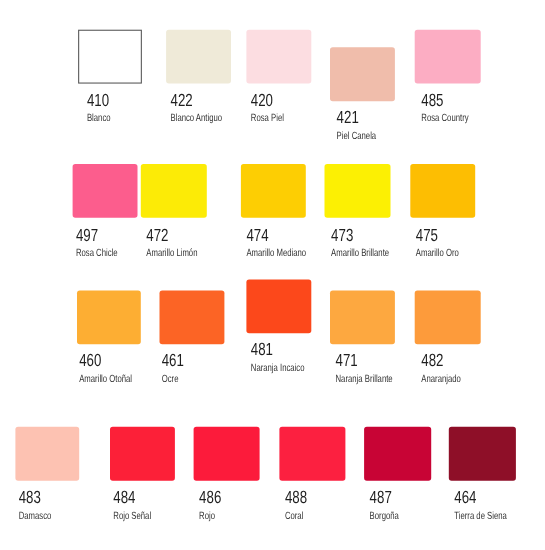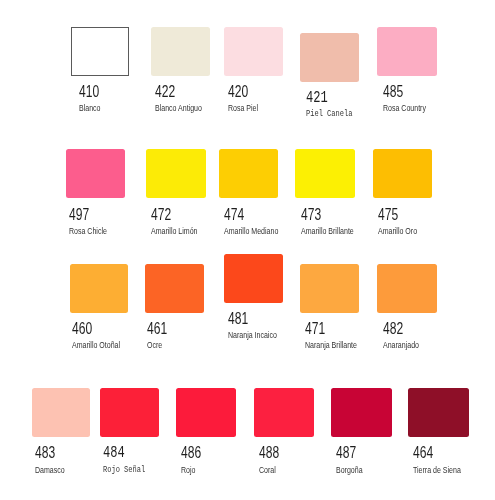--- a/index.html
+++ b/index.html
@@ -31,38 +31,38 @@
     <div class="swatch-cell" style="left:150.5px;top:26.5px;width:59.8px;height:83.3px;">
       <div class="color-chip" style="width:59.8px;height:49.3px;background-color:#efead8;" title="Blanco Antiguo"></div>
       <div class="swatch-code" style="left:4.4px;top:57.3px;">422</div>
       <div class="swatch-name" style="left:4.4px;top:76.3px;">Blanco Antiguo</div>
     </div>
     <div class="swatch-cell" style="left:224px;top:26.5px;width:59.2px;height:83.3px;">
       <div class="color-chip" style="width:59.2px;height:49.3px;background-color:#fcdde1;" title="Rosa Piel"></div>
       <div class="swatch-code" style="left:4px;top:57.3px;">420</div>
       <div class="swatch-name" style="left:4px;top:76.3px;">Rosa Piel</div>
     </div>
-    <div class="swatch-cell" style="left:300px;top:33px;width:59.2px;height:83.3px;font-family:Liberation Mono, monospace;">
+    <div class="swatch-cell" style="left:300px;top:43px;width:59.2px;height:83.3px;">
       <div class="color-chip" style="width:59.2px;height:49.3px;background-color:#f0bdab;" title="Piel Canela"></div>
       <div class="swatch-code" style="left:5.6px;top:57.3px;">421</div>
       <div class="swatch-name" style="left:5.6px;top:76.3px;">Piel Canela</div>
     </div>
     <div class="swatch-cell" style="left:377px;top:26.5px;width:59.5px;height:83.3px;">
       <div class="color-chip" style="width:59.5px;height:49.3px;background-color:#fcadc3;" title="Rosa Country"></div>
       <div class="swatch-code" style="left:5.8px;top:57.3px;">485</div>
       <div class="swatch-name" style="left:5.8px;top:76.3px;">Rosa Country</div>
     </div>
   </div>
   <div class="swatch-row">
     <div class="swatch-cell" style="left:66px;top:149px;width:58.5px;height:83.1px;">
       <div class="color-chip" style="width:58.5px;height:49.1px;background-color:#fc5d8d;" title="Rosa Chicle"></div>
       <div class="swatch-code" style="left:2.8px;top:58.1px;">497</div>
       <div class="swatch-name" style="left:2.8px;top:76.6px;">Rosa Chicle</div>
     </div>
-    <div class="swatch-cell" style="left:146px;top:149px;width:59.5px;height:83.1px;">
+    <div class="swatch-cell" style="left:128px;top:149px;width:59.5px;height:83.1px;">
       <div class="color-chip" style="width:59.5px;height:49.1px;background-color:#fceb06;" title="Amarillo Limón"></div>
       <div class="swatch-code" style="left:4.5px;top:58.1px;">472</div>
       <div class="swatch-name" style="left:4.5px;top:76.6px;">Amarillo Limón</div>
     </div>
     <div class="swatch-cell" style="left:219px;top:149px;width:58.7px;height:83.1px;">
       <div class="color-chip" style="width:58.7px;height:49.1px;background-color:#fdce03;" title="Amarillo Mediano"></div>
       <div class="swatch-code" style="left:4.5px;top:58.1px;">474</div>
       <div class="swatch-name" style="left:4.5px;top:76.6px;">Amarillo Mediano</div>
     </div>
     <div class="swatch-cell" style="left:295px;top:149px;width:60px;height:83.1px;">
@@ -97,26 +97,26 @@
       <div class="swatch-code" style="left:5.1px;top:57px;">471</div>
       <div class="swatch-name" style="left:5.1px;top:76px;">Naranja Brillante</div>
     </div>
     <div class="swatch-cell" style="left:377px;top:264.3px;width:59.5px;height:82.5px;">
       <div class="color-chip" style="width:59.5px;height:48.5px;background-color:#fd9b3b;" title="Anaranjado"></div>
       <div class="swatch-code" style="left:5.5px;top:57px;">482</div>
       <div class="swatch-name" style="left:5.5px;top:76px;">Anaranjado</div>
     </div>
   </div>
   <div class="swatch-row">
-    <div class="swatch-cell" style="left:32px;top:388.4px;width:58.4px;height:82.5px;">
+    <div class="swatch-cell" style="left:14px;top:388.4px;width:58.4px;height:82.5px;">
       <div class="color-chip" style="width:58.4px;height:48.5px;background-color:#fdc2b2;" title="Damasco"></div>
       <div class="swatch-code" style="left:3px;top:56.5px;">483</div>
       <div class="swatch-name" style="left:3px;top:76.5px;">Damasco</div>
     </div>
-    <div class="swatch-cell" style="left:100px;top:388.4px;width:59.2px;height:82.5px;font-family:Liberation Mono, monospace;">
+    <div class="swatch-cell" style="left:100px;top:388.4px;width:59.2px;height:82.5px;">
       <div class="color-chip" style="width:59.2px;height:48.5px;background-color:#fc2038;" title="Rojo Señal"></div>
       <div class="swatch-code" style="left:3.3px;top:56.5px;">484</div>
       <div class="swatch-name" style="left:3.3px;top:76.5px;">Rojo Señal</div>
     </div>
     <div class="swatch-cell" style="left:176px;top:388.4px;width:59.8px;height:82.5px;">
       <div class="color-chip" style="width:59.8px;height:48.5px;background-color:#fc1b3b;" title="Rojo"></div>
       <div class="swatch-code" style="left:5.3px;top:56.5px;">486</div>
       <div class="swatch-name" style="left:5.3px;top:76.5px;">Rojo</div>
     </div>
     <div class="swatch-cell" style="left:254px;top:388.4px;width:60.3px;height:82.5px;">

